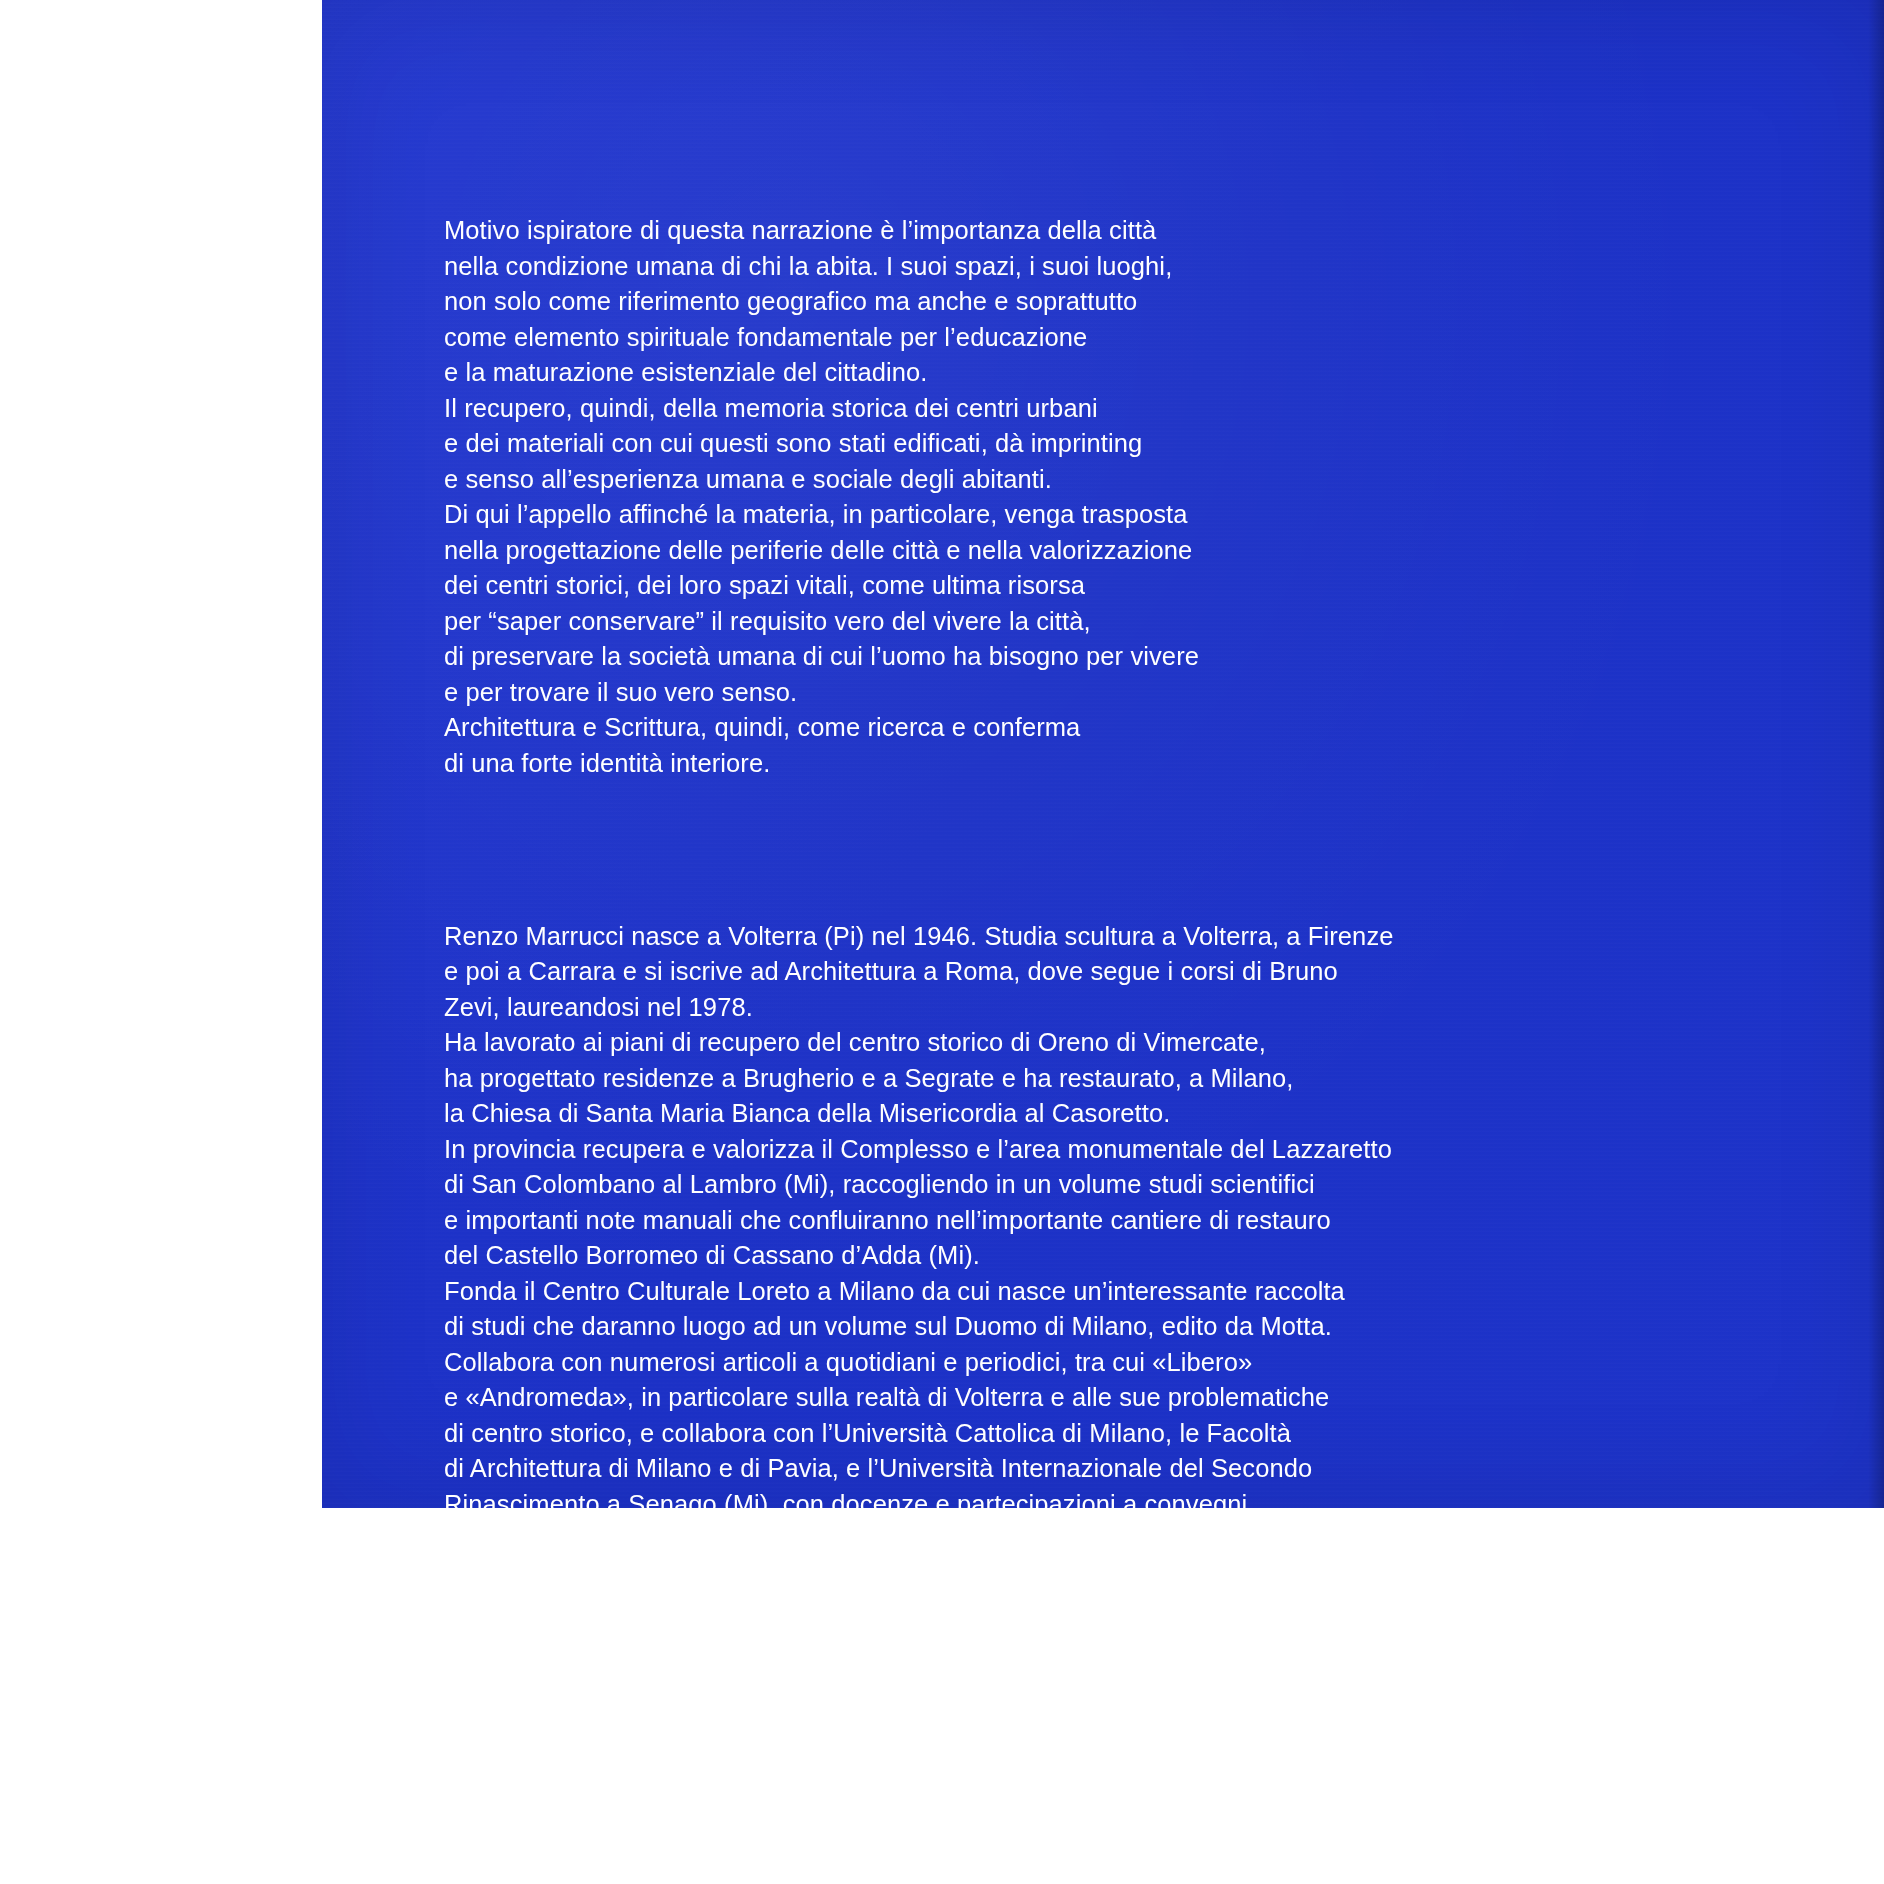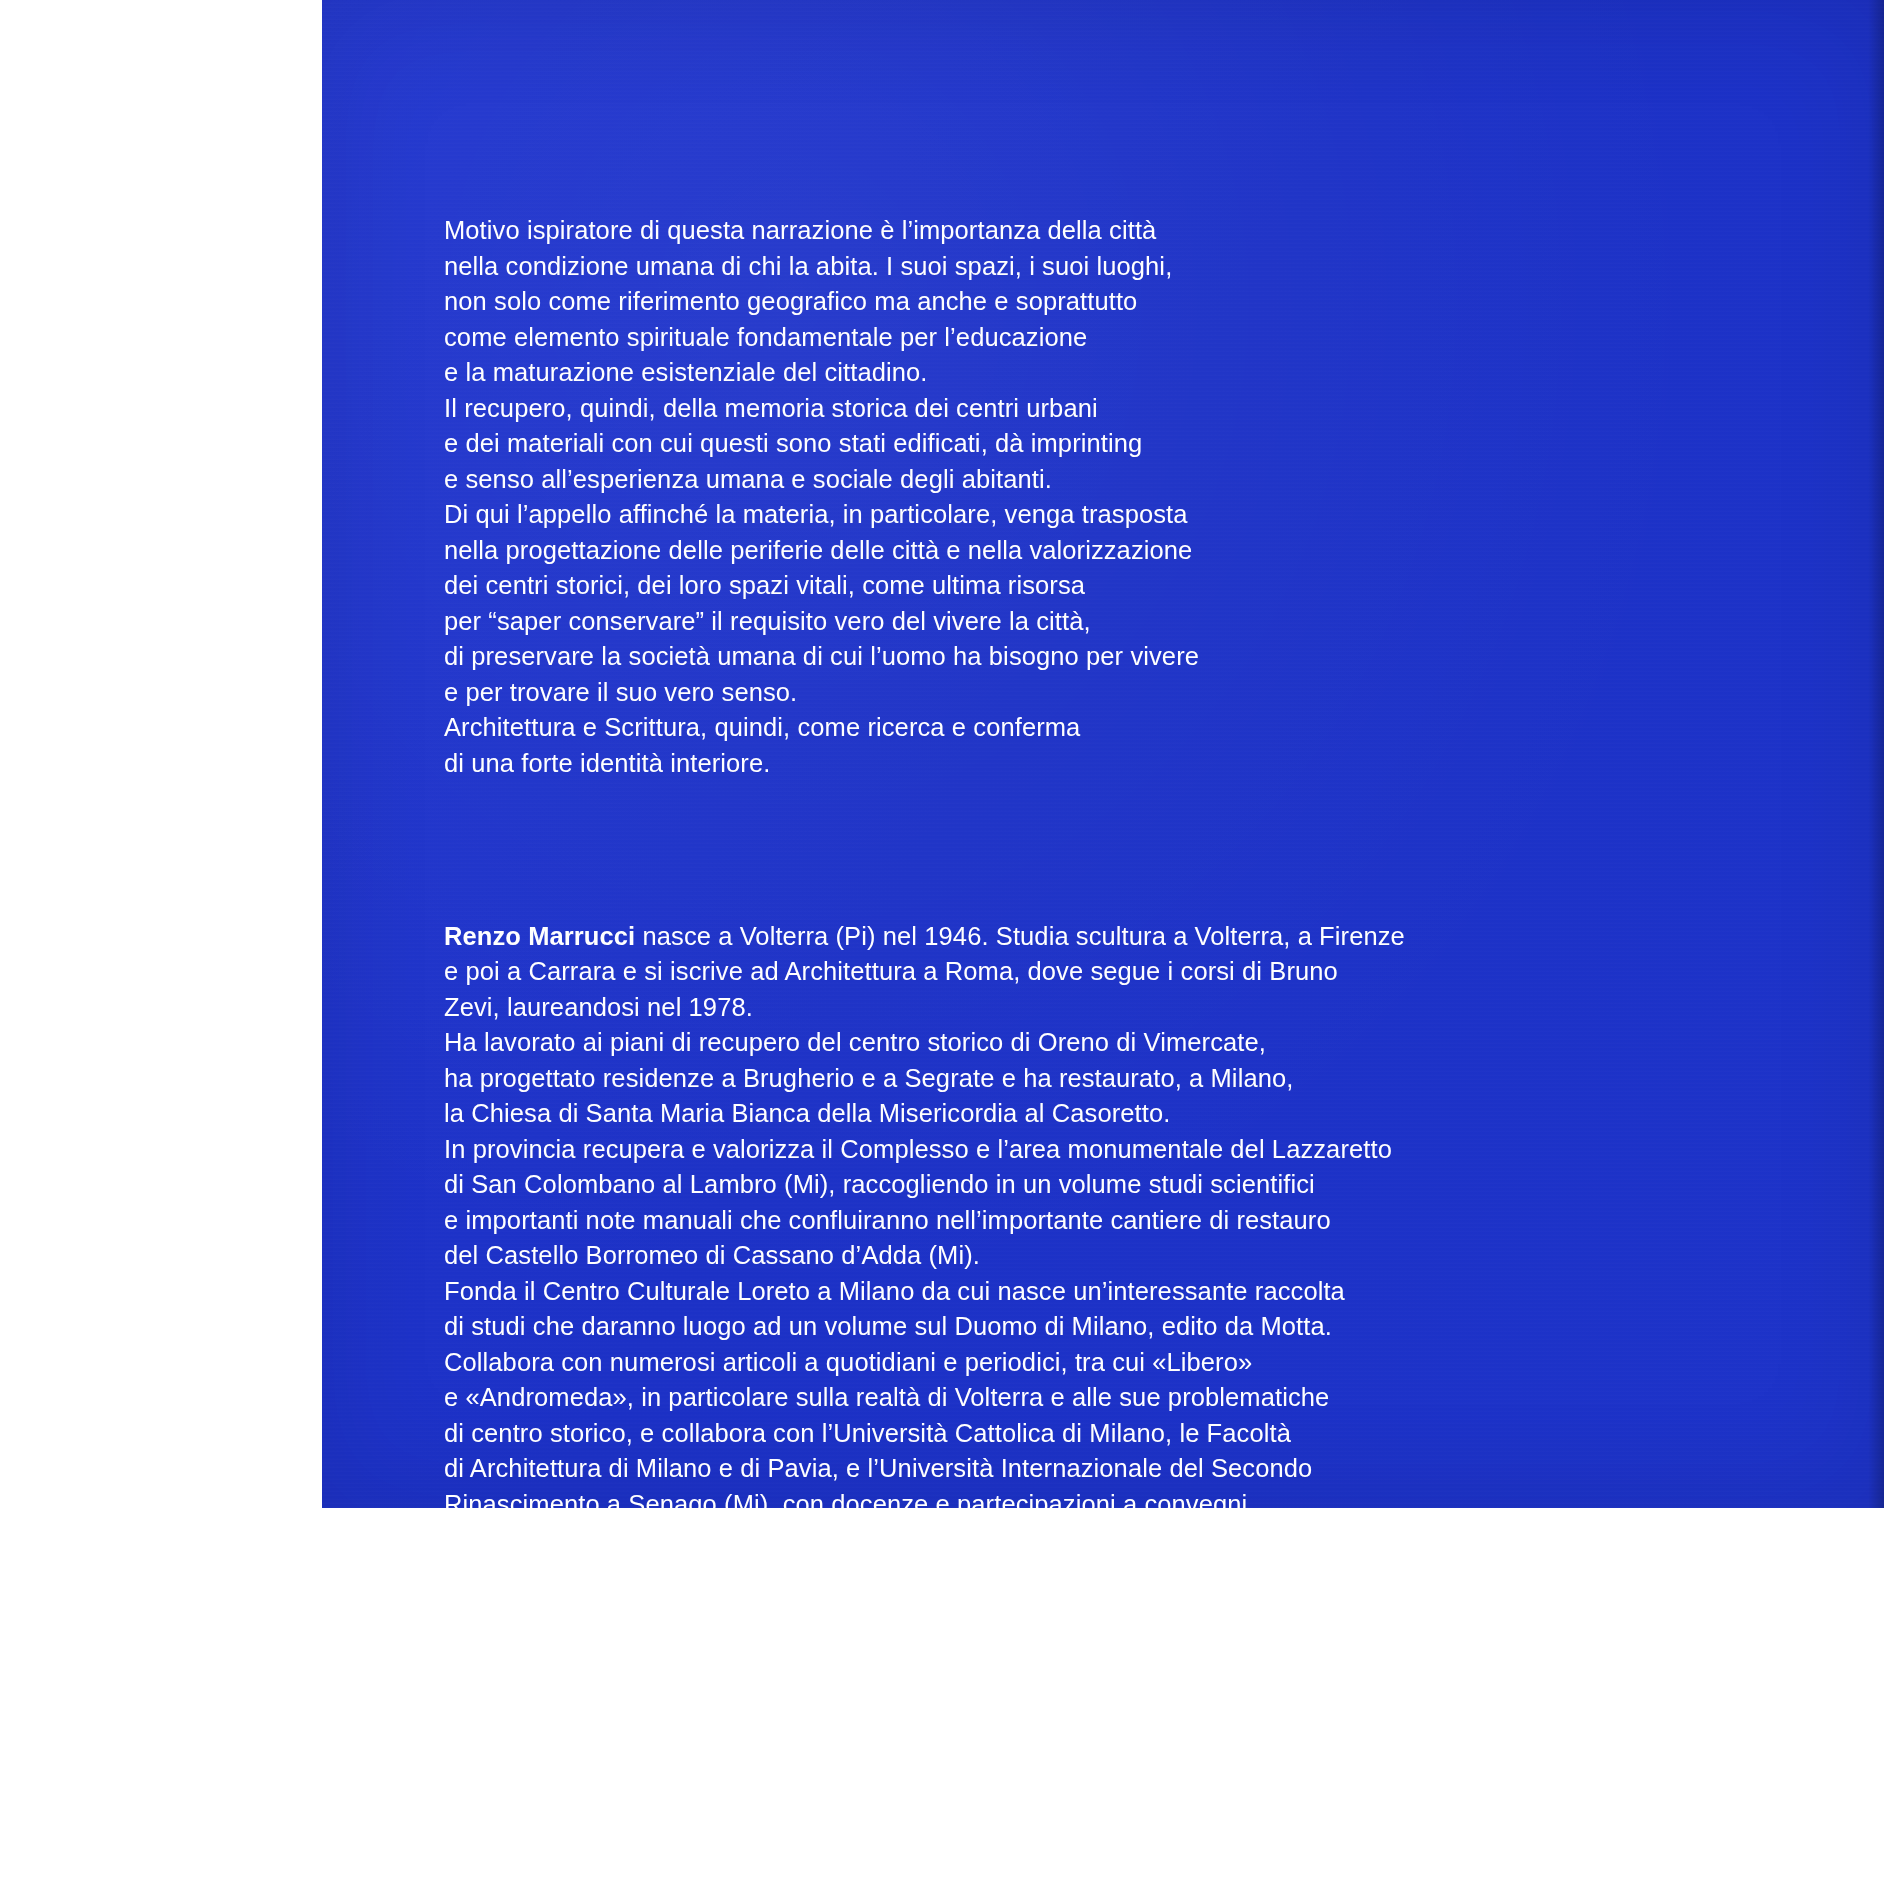--- a/index.html
+++ b/index.html
@@ -65,21 +65,21 @@
     left: 122px;
     top: 213px;
     width: 1060px;
   }
   #bio {
     left: 122px;
     top: 883px;
     width: 1080px;
   }
   #bio .author-name {
-    font-weight: bold;
+    font-weight: normal;
   }
   #bio .book-italic {
   }
   
   #price {
     position: absolute;
     left: 122px;
     top: 1780px;
     color: #ffffff;
     font-size: 30px;

